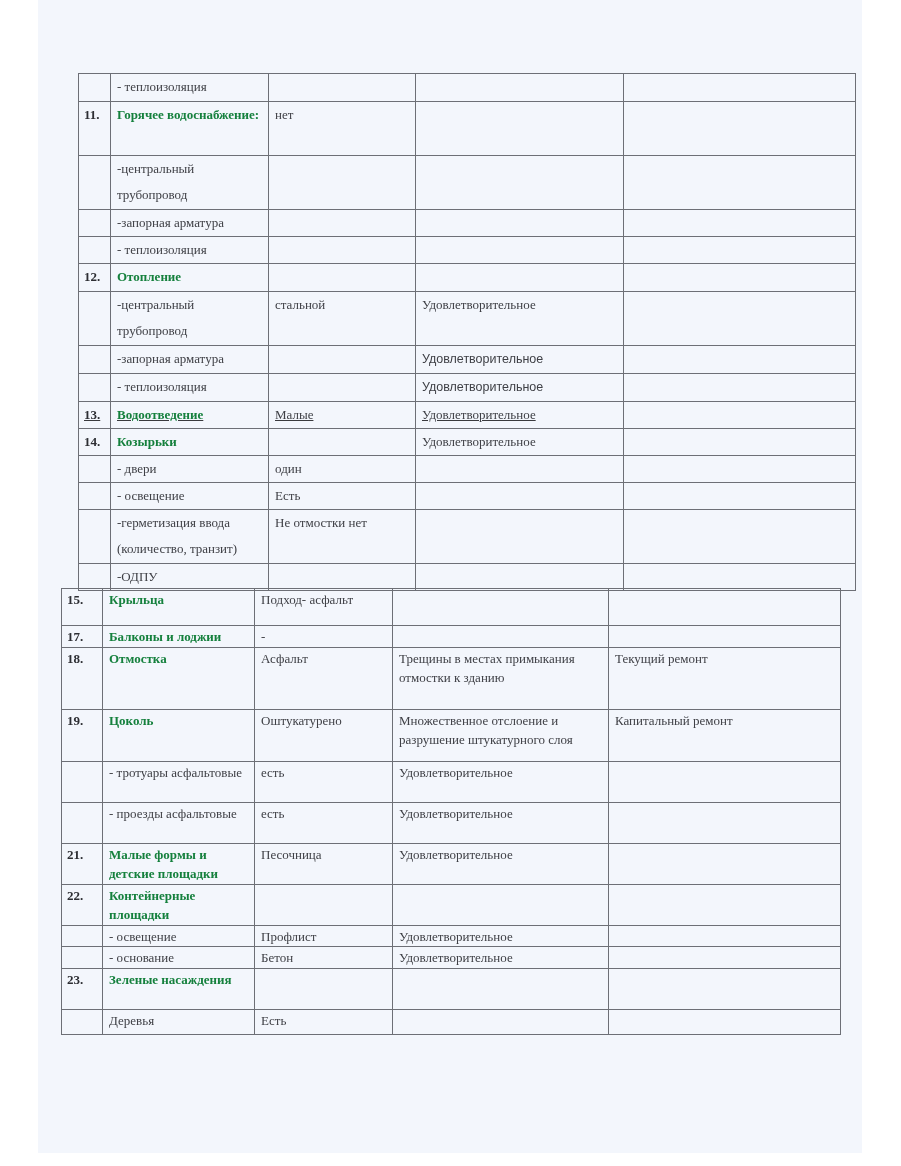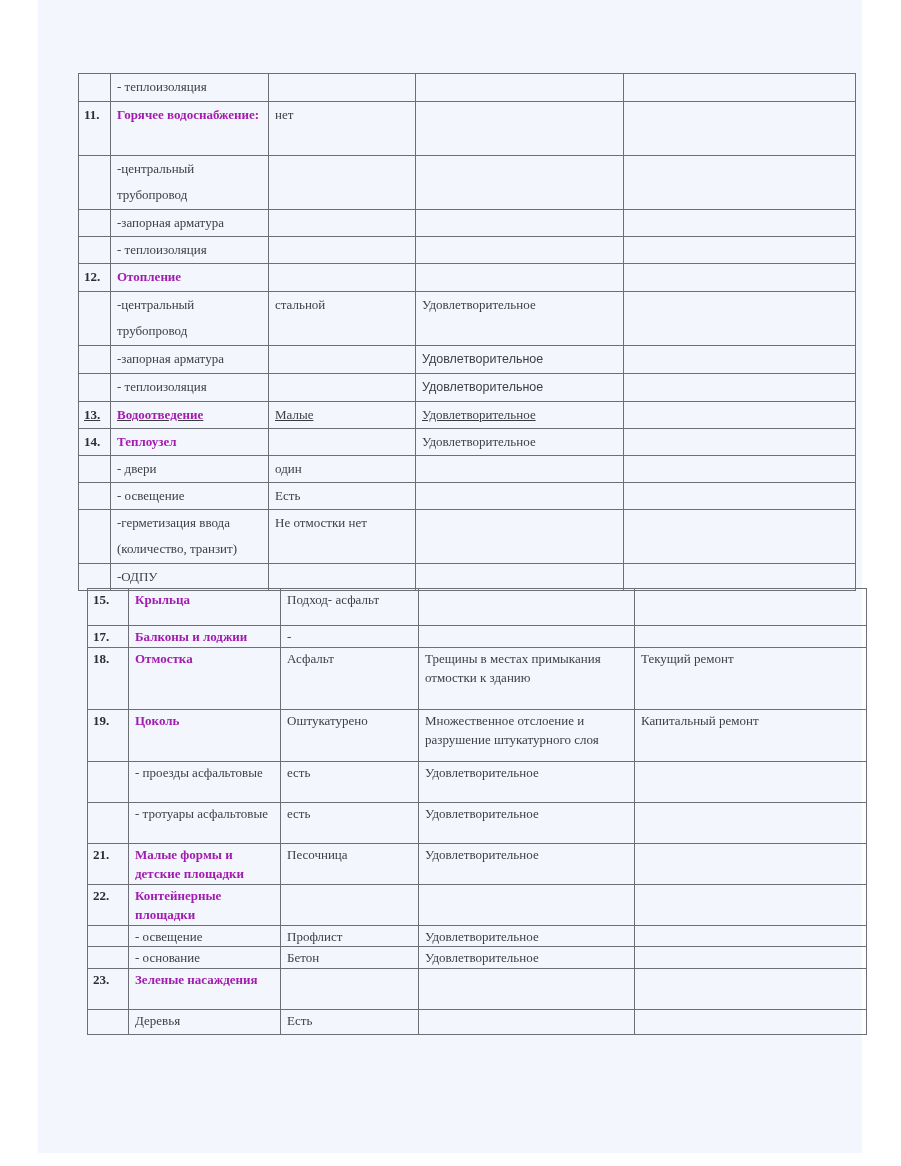--- a/index.html
+++ b/index.html
@@ -13,34 +13,34 @@
   }
   table {
     position: absolute; border-collapse: collapse; table-layout: fixed;
     font-size: 13px;
   }
   td {
     border: 1px solid #6d6f76; vertical-align: top; padding: 0 6px;
     color: #3f4046;
   }
   td.num { font-weight: bold; color: #2d2e33; padding-left: 5px; }
-  td.bold { font-weight: bold; color: #a21caf; }
+  td.bold { font-weight: bold; color: #15803d; }
   td.sans { font-family: "Liberation Sans", sans-serif; font-size: 12.5px; }
 
   
   #top-table { left: 78px; top: 73px; width: 777px; }
   #top-table td { line-height: 26px; padding-top: 0; }
   #top-table col.c0 { width: 32px; }
   #top-table col.c1 { width: 158px; }
   #top-table col.c2 { width: 147px; }
   #top-table col.c3 { width: 208px; }
   #top-table col.c4 { width: 232px; }
 
   
-  #bottom-table { left: 87px; top: 588px; width: 779px; }
+  #bottom-table { left: 61px; top: 588px; width: 779px; }
   #bottom-table td { line-height: 19.5px; padding-top: 1px; padding-bottom: 0; }
   #bottom-table col.c0 { width: 41px; }
   #bottom-table col.c1 { width: 152px; }
   #bottom-table col.c2 { width: 138px; }
   #bottom-table col.c3 { width: 216px; }
   #bottom-table col.c4 { width: 232px; }
 </style>
 </head>
 <body>
 
@@ -120,21 +120,21 @@
       </tr>
       <tr style="height: 27px; text-decoration: underline;">
         <td class="num">13.</td>
         <td class="bold">Водоотведение</td>
         <td>Малые</td>
         <td>Удовлетворительное</td>
         <td></td>
       </tr>
       <tr style="height: 27px;">
         <td class="num">14.</td>
-        <td class="bold">Теплоузел</td>
+        <td class="bold">Козырьки</td>
         <td></td>
         <td>Удовлетворительное</td>
         <td></td>
       </tr>
       <tr style="height: 27px;">
         <td class="num"></td>
         <td>- двери</td>
         <td>один</td>
         <td></td>
         <td></td>
@@ -195,28 +195,28 @@
       </tr>
       <tr style="height: 52px;">
         <td class="num">19.</td>
         <td class="bold">Цоколь</td>
         <td>Оштукатурено</td>
         <td>Множественное отслоение и разрушение штукатурного слоя</td>
         <td>Капитальный ремонт</td>
       </tr>
       <tr style="height: 41px;">
         <td class="num"></td>
+        <td>- тротуары асфальтовые</td>
+        <td>есть</td>
+        <td>Удовлетворительное</td>
+        <td></td>
+      </tr>
+      <tr style="height: 41px;">
+        <td class="num"></td>
         <td>- проезды асфальтовые</td>
-        <td>есть</td>
-        <td>Удовлетворительное</td>
-        <td></td>
-      </tr>
-      <tr style="height: 41px;">
-        <td class="num"></td>
-        <td>- тротуары асфальтовые</td>
         <td>есть</td>
         <td>Удовлетворительное</td>
         <td></td>
       </tr>
       <tr style="height: 41px;">
         <td class="num">21.</td>
         <td class="bold">Малые формы и детские площадки</td>
         <td>Песочница</td>
         <td>Удовлетворительное</td>
         <td></td>

